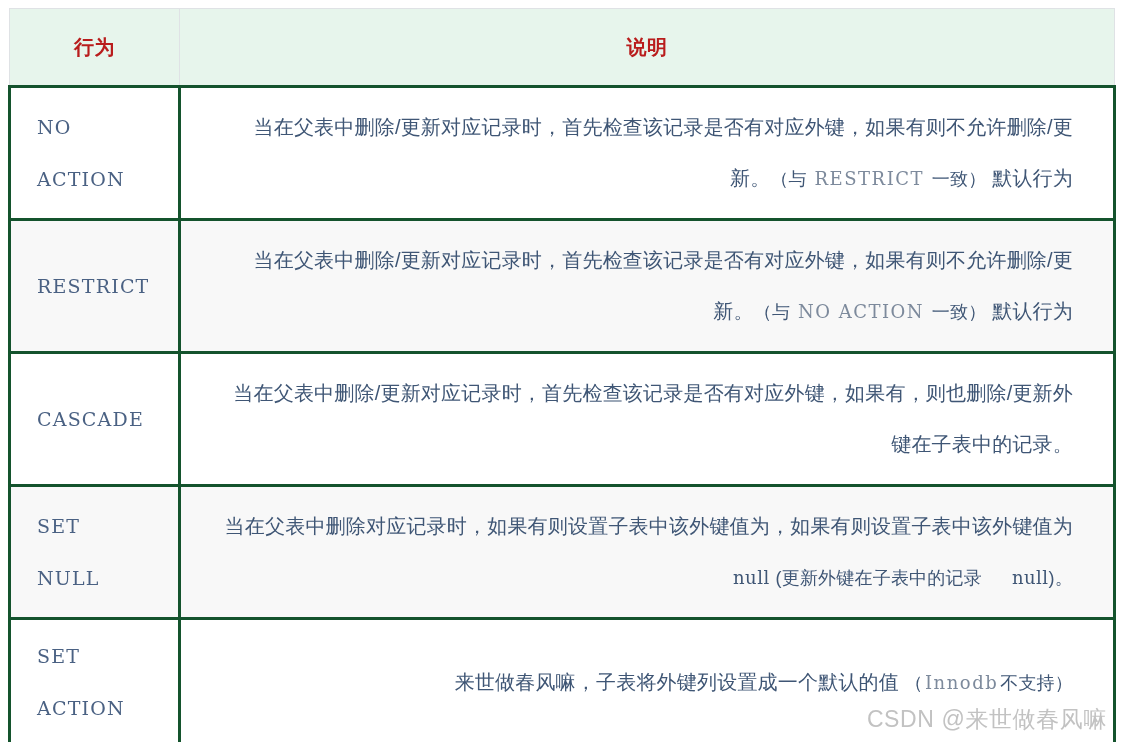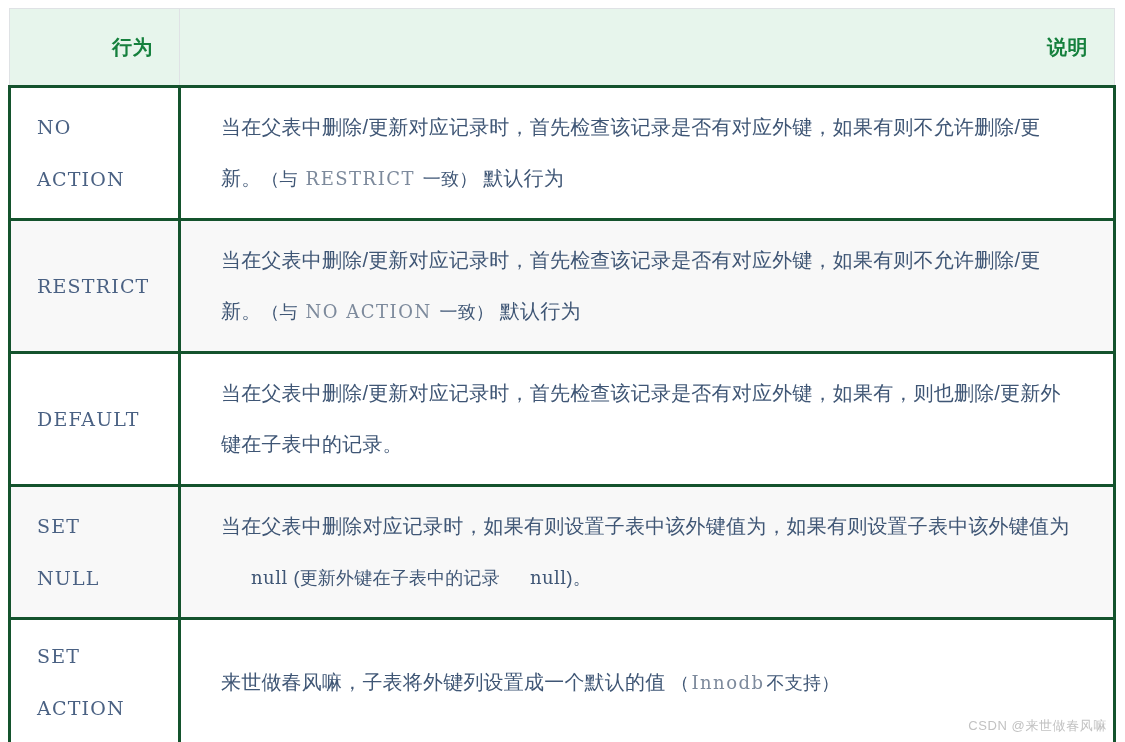--- a/index.html
+++ b/index.html
@@ -33,25 +33,25 @@
   }
 
   table.fk-table col.col-action { width: 170px; }
   table.fk-table col.col-desc   { width: 935px; }
 
   thead th {
     background: #e7f5ec;
     border: 1px solid #dfe2e5;
     height: 76px;
     padding: 0 26px;
-    text-align: right;
+    text-align: center;
     vertical-align: middle;
     font-size: 20px;
     font-weight: bold;
-    color: #15803d;
+    color: #b91c1c;
     letter-spacing: 0.5px;
   }
 
   tbody td {
     border: 3px solid #14532d;
     vertical-align: middle;
     color: #3f5675;
     background: #ffffff;
   }
 
@@ -70,20 +70,21 @@
     text-align: left;
     white-space: normal;
   }
 
   td.desc-cell {
     padding: 14px 40px;
     font-size: 20px;
     line-height: 2.55;
     color: #3f5675;
     letter-spacing: 0.2px;
+    text-align: right;
   }
 
   .desc-cell .kw {
     font-family: "DejaVu Serif", "Liberation Serif", serif;
     font-size: 18px;
     color: #7d8a9c;
     letter-spacing: 1.5px;
     padding: 0 2px;
   }
 
@@ -97,21 +98,21 @@
 
   .desc-cell .small-paren {
     font-size: 18px;
     color: #3f5675;
   }
 
   .watermark {
     position: absolute;
     right: 18px;
     bottom: 7px;
-    font-size: 13px;
+    font-size: 23px;
     color: #c2c2c2;
     letter-spacing: 0.6px;
     white-space: nowrap;
     pointer-events: none;
   }
 </style>
 </head>
 <body>
 
 <div class="table-wrap">
@@ -132,21 +133,21 @@
         <td class="action-cell">NO ACTION</td>
         <td class="desc-cell"><span>当在父表中删除/更新对应记录时，首先检查该记录是否有对应外键，如果有则不允许删除/更新。</span><span class="small-paren">（与</span> <span class="kw">RESTRICT</span> <span class="small-paren">一致）</span> <span>默认行为</span></td>
       </tr>
 
       <tr class="alt">
         <td class="action-cell">RESTRICT</td>
         <td class="desc-cell"><span>当在父表中删除/更新对应记录时，首先检查该记录是否有对应外键，如果有则不允许删除/更新。</span><span class="small-paren">（与</span> <span class="kw">NO ACTION</span> <span class="small-paren">一致）</span> <span>默认行为</span></td>
       </tr>
 
       <tr>
-        <td class="action-cell">DEFAULT</td>
+        <td class="action-cell">CASCADE</td>
         <td class="desc-cell"><span>当在父表中删除/更新对应记录时，首先检查该记录是否有对应外键，如果有，则也删除/更新外键在子表中的记录。</span></td>
       </tr>
 
       <tr class="alt">
         <td class="action-cell">SET NULL</td>
         <td class="desc-cell"><span>当在父表中删除对应记录时，如果有则设置子表中该外键值为，如果有则设置子表中该外键值为</span><span class="code">null</span> <span class="small-paren">(更新外键在子表中的记录</span><span class="code">null</span><span class="small-paren">)。</span></td>
       </tr>
 
       <tr>
         <td class="action-cell">SET ACTION</td>

